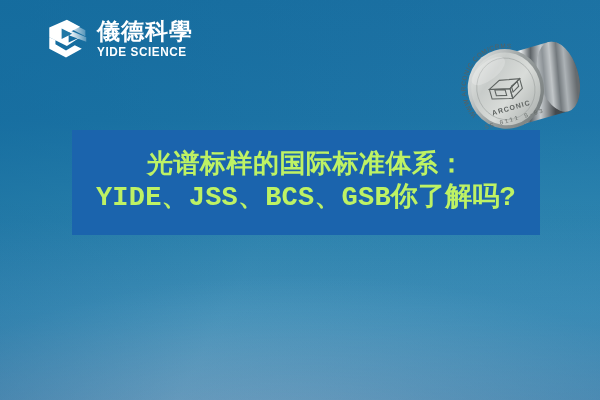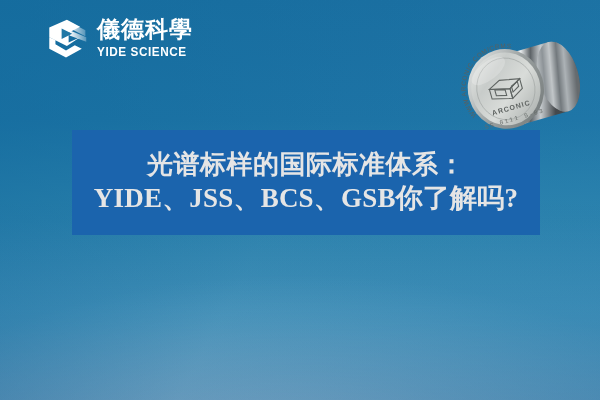--- a/index.html
+++ b/index.html
@@ -116,21 +116,21 @@
     display: flex;
     flex-direction: column;
     justify-content: center;
     line-height: 1;
   }
   .brand-cn {
     color: #ffffff;
     font-size: 23px;
     font-weight: bold;
     letter-spacing: 1px;
-    font-family: Liberation Mono, monospace;
+    font-family: Liberation Serif, serif;
     white-space: nowrap;
   }
   .brand-en {
     color: #ffffff;
     font-size: 12.5px;
     font-weight: bold;
     letter-spacing: 0.6px;
     margin-top: 3px;
     transform: scaleX(0.94);
     transform-origin: left center;
@@ -156,23 +156,23 @@
     width: 468px;
     height: 105px;
     background: #1b64ad;
     display: flex;
     flex-direction: column;
     align-items: center;
     justify-content: center;
     gap: 3px;
   }
   .headline {
-    color: #e5e5e5;
+    color: #bef264;
     font-weight: bold;
-    font-family: Liberation Serif, serif;
+    font-family: Liberation Mono, monospace;
     white-space: nowrap;
     text-align: right;
     line-height: 1.18;
   }
   .headline-1 { font-size: 26px; letter-spacing: 0.5px; }
   .headline-2 { font-size: 27px; letter-spacing: 0.2px; }
 </style>
 </head>
 <body>
 

